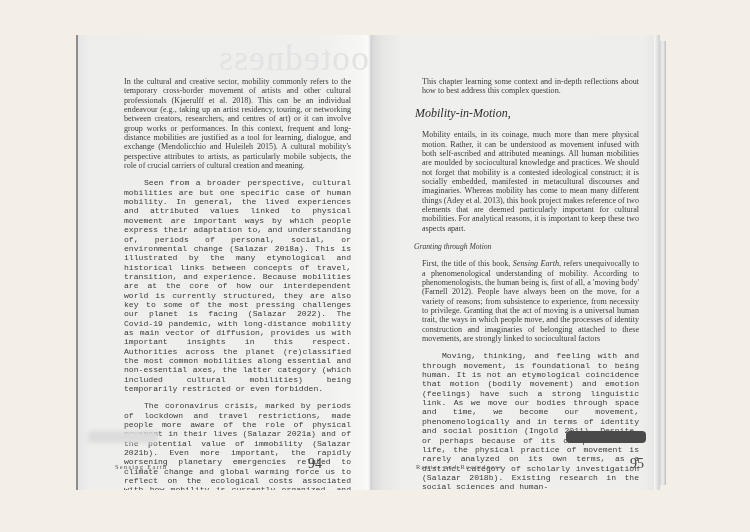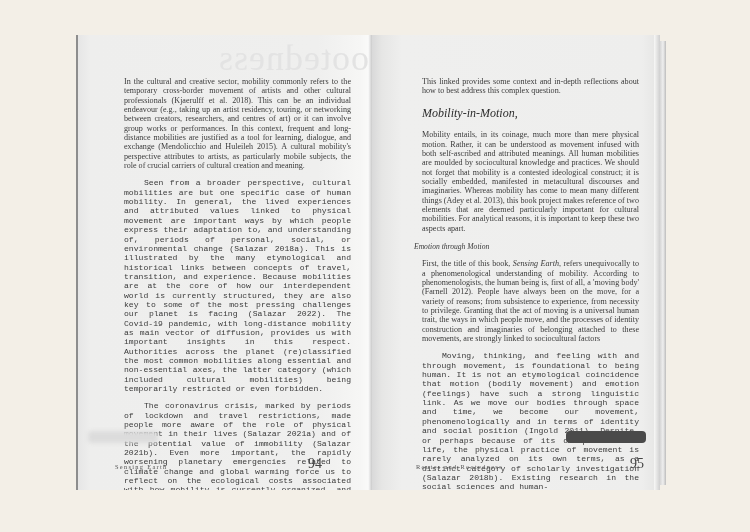--- a/index.html
+++ b/index.html
@@ -40,21 +40,21 @@
   .text {
     position:absolute; font-size:8.1px; line-height:9.35px; color:#3a3a3a;
     text-align:justify;
   }
   .left .text { left:38px; top:34px; width:243px; }
   .right .text { left:42px; top:34px; width:233px; }
   .text p { margin:8px; }
   .text p.indent { text-indent:20px;font-family:Liberation Mono, monospace; }
   .h-section {
     font-style:italic; font-size:12px; line-height:11.5px; color:#2c2c2c;
-    margin:12px 0 11px 8px; font-weight:normal;
+    margin:12px 0 11px 1px; font-weight:normal;
   }
   .h-sub { font-style:italic; font-size:7.6px; margin-top:9px; color:#3a3a3a; }
   em { font-style:italic; }
   .footer-title {
     position:absolute; top:428px; font-size:6.4px; letter-spacing:1.3px; color:#555;
   }
   .left .footer-title { left:37px; }
   .right .footer-title { left:44px; }
   .folio { position:absolute; top:421px; font-size:14px; color:#444; }
   .left .folio { left:230px; }
@@ -86,26 +86,26 @@
     </div>
     <div class="blur-tab"></div>
     <div class="footer-title">Sensing Earth</div>
     <div class="folio">94</div>
   </div>
 
   <div class="gutter"></div>
 
   <div class="page right">
     <div class="text">
-      <p>This linked provides some context and in-depth reflections about how to best address this complex question.</p>
+      <p>This chapter learning some context and in-depth reflections about how to best address this complex question.</p>
       <div class="h-section">
         <div>Mobility-in-Motion,</div>
       </div>
       <p>Mobility entails, in its coinage, much more than mere physical motion. Rather, it can be understood as movement infused with both self-ascribed and attributed meanings. All human mobilities are moulded by sociocultural knowledge and practices. We should not forget that mobility is a contested ideological construct; it is socially embedded, manifested in metacultural discourses and imaginaries. Whereas mobility has come to mean many different things (Adey et al. 2013), this book project makes reference of two elements that are deemed particularly important for cultural mobilities. For analytical reasons, it is important to keep these two aspects apart.</p>
-      <div class="h-sub">Emotion through Motion</div>
+      <div class="h-sub">Granting through Motion</div>
       <p><span>First, the title of this book, </span><em>Sensing Earth</em><span>, refers unequivocally to a phenomenological understanding of mobility. According to phenomenologists, the human being is, first of all, a 'moving body' (Farnell 2012). People have always been on the move, for a variety of reasons; from subsistence to experience, from necessity to privilege. Granting that the act of moving is a universal human trait, the ways in which people move, and the processes of identity construction and imaginaries of belonging attached to these movements, are strongly linked to sociocultural factors</span></p>
       <p class="indent">Moving, thinking, and feeling with and through movement, is foundational to being human. It is not an etymological coincidence that motion (bodily movement) and emotion (feelings) have such a strong linguistic link. As we move our bodies through space and time, we become our movement, phenomenologically and in terms of identity and social position (Ingold 2011). Despite, or perhaps because of its omnipresence in life, the physical practice of movement is rarely analyzed on its own terms, as a distinct category of scholarly investigation (Salazar 2018b). Existing research in the social sciences and human-</p>
     </div>
     <div class="dark-bar"></div>
     <div class="footer-title">Routes and Rootedness</div>
     <div class="folio">95</div>
   </div>
 
   <div class="page-edge-right"></div>
 </div>

